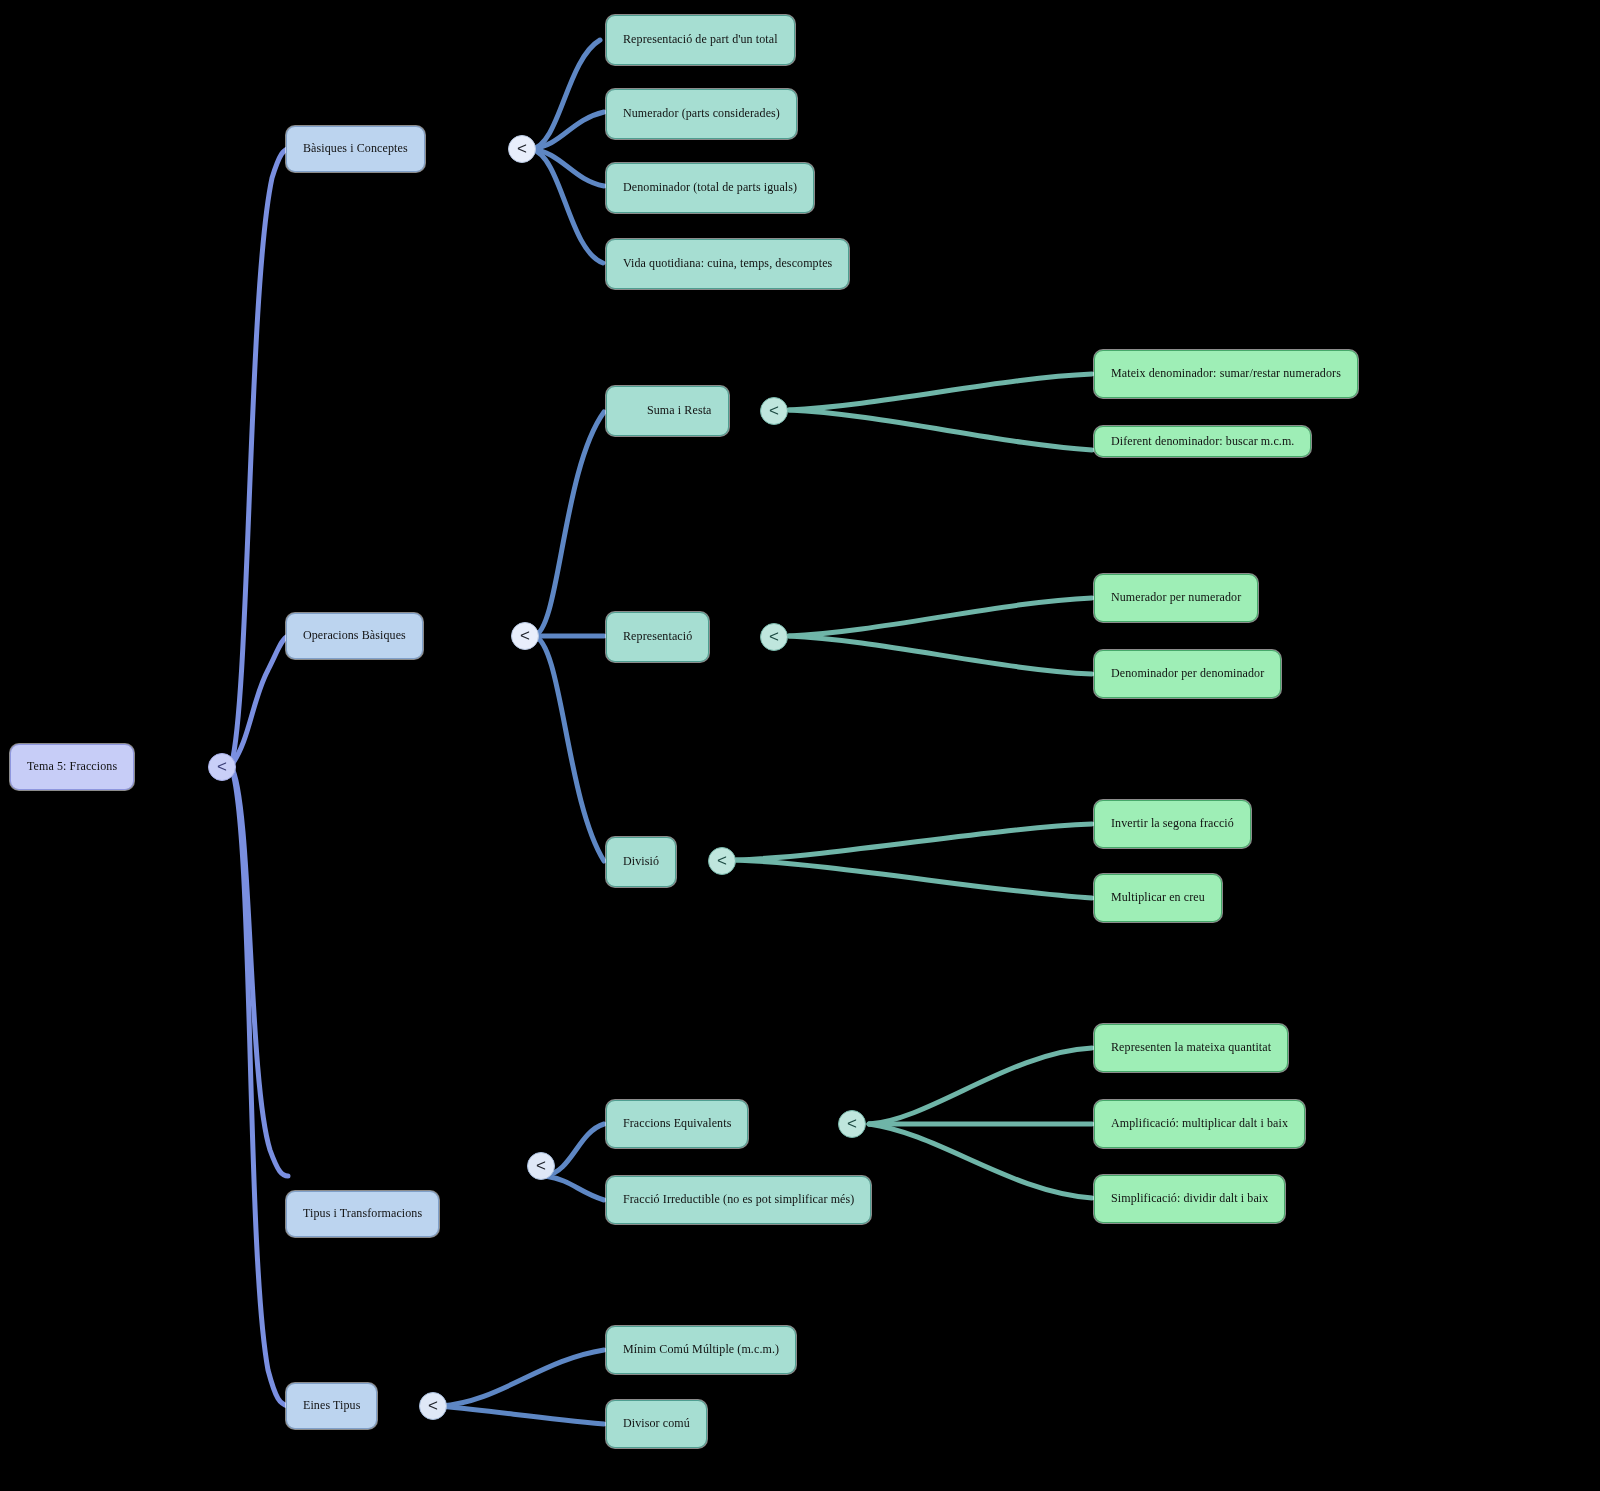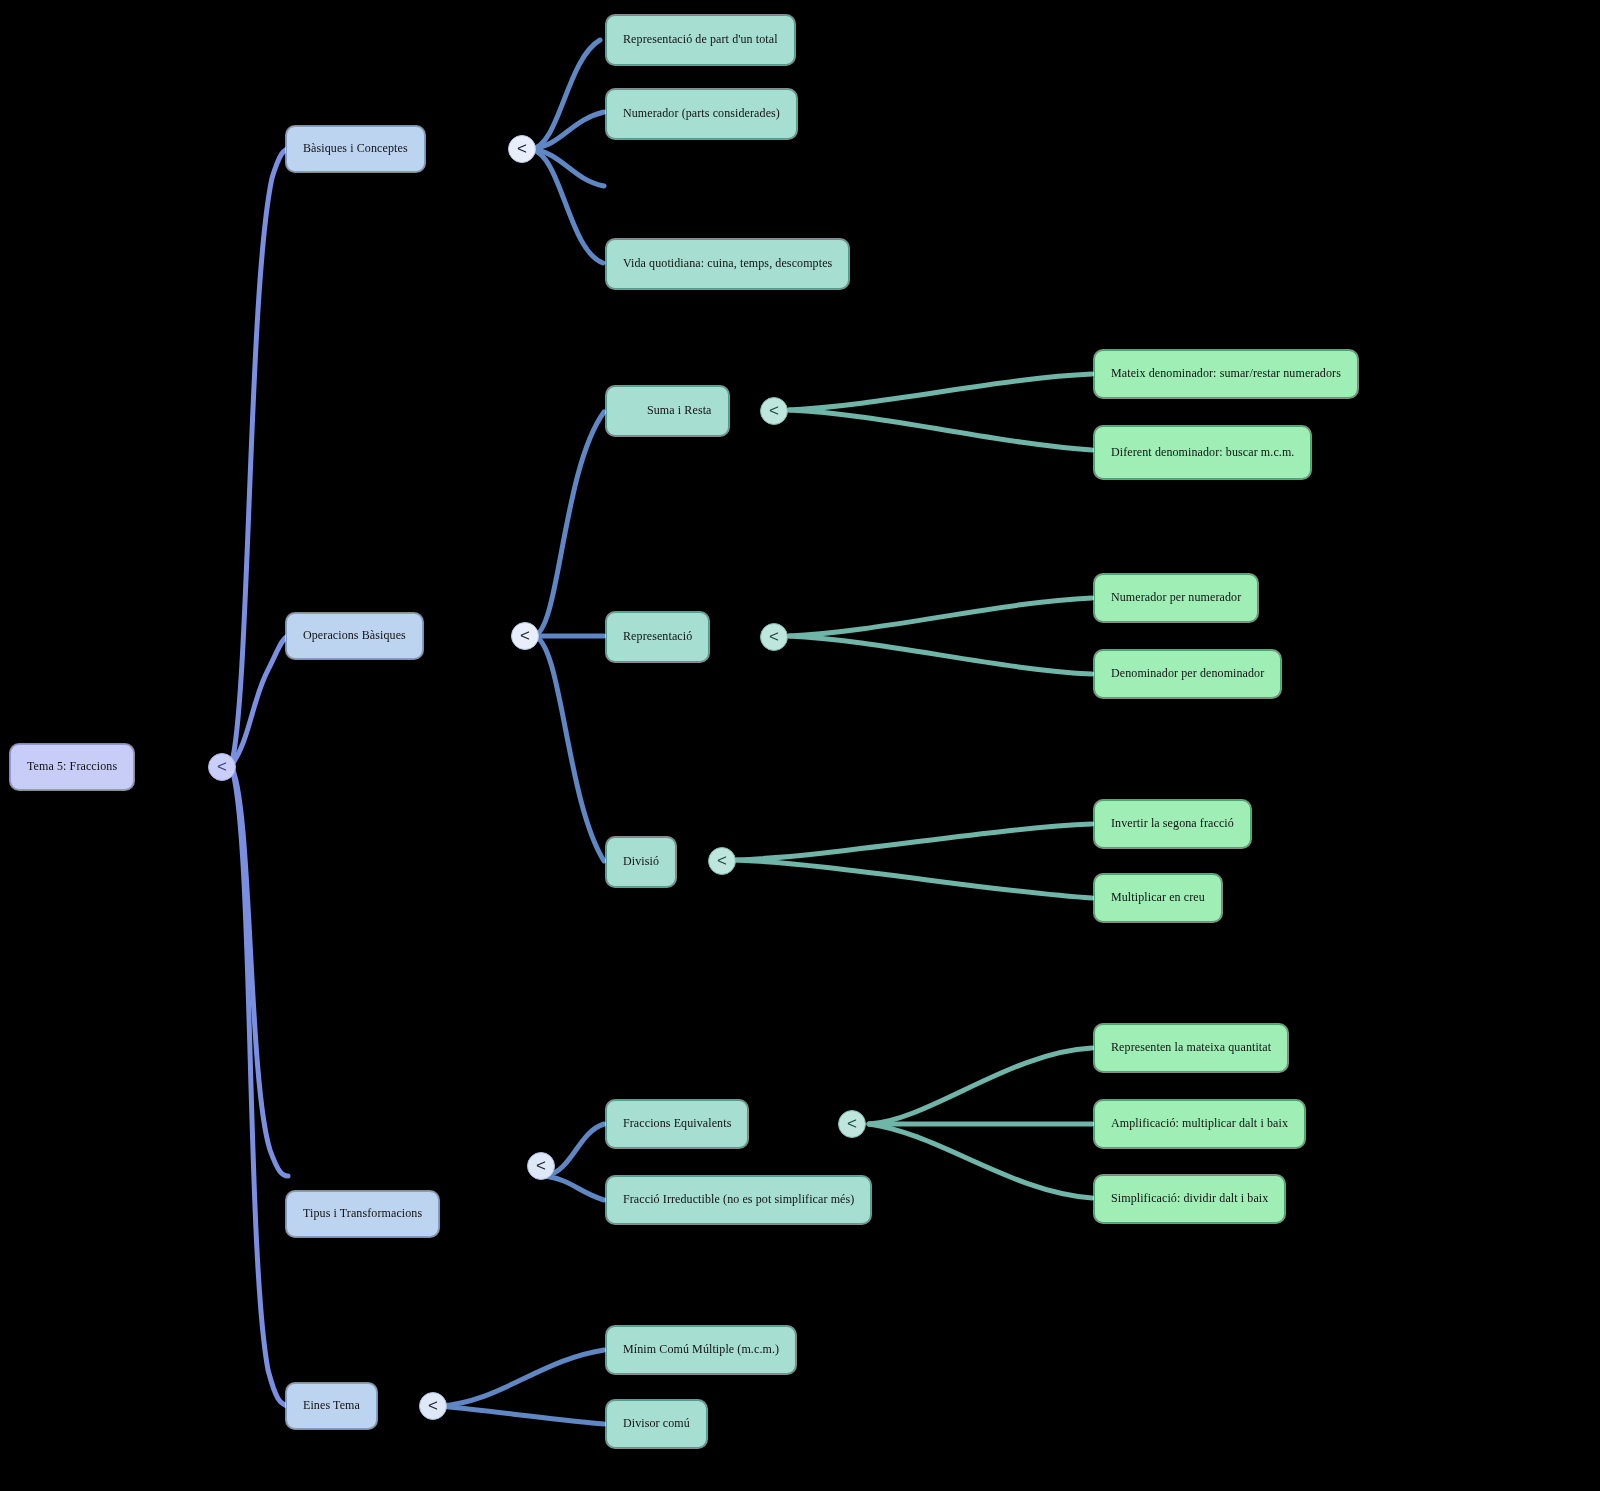--- a/index.html
+++ b/index.html
@@ -156,41 +156,44 @@
   <div class="toggle t1" style="left:508px; top:135px;">
     <span>&lt;</span>
   </div>
 
   <div class="node lvl2" style="left:606px; top:15px; height:50px;">
     <span>Representació de part d'un total</span>
   </div>
   <div class="node lvl2" style="left:606px; top:89px; height:50px;">
     <span>Numerador (parts considerades)</span>
   </div>
+  <div class="node lvl2" style="left:606px; top:163px; height:50px;">
+    <span>Denominador (total de parts iguals)</span>
+  </div>
   <div class="node lvl2" style="left:606px; top:239px; height:50px;">
     <span>Vida quotidiana: cuina, temps, descomptes</span>
   </div>
 
   <div class="node lvl1" style="left:286px; top:613px; height:46px;">
     <span>Operacions Bàsiques</span>
   </div>
   <div class="toggle t1" style="left:511px; top:622px;">
     <span>&lt;</span>
   </div>
 
   <div class="node lvl2" style="left:606px; top:386px; height:50px;padding-left:40px;">
     <span>Suma i Resta</span>
   </div>
   <div class="toggle t2" style="left:760px; top:397px;">
     <span>&lt;</span>
   </div>
   <div class="node lvl3" style="left:1094px; top:350px; height:48px;">
     <span>Mateix denominador: sumar/restar numeradors</span>
   </div>
-  <div class="node lvl3" style="left:1094px; top:426px; height:53px;">
+  <div class="node lvl3" style="left:1094px; top:426px; height:31px;">
     <span>Diferent denominador: buscar m.c.m.</span>
   </div>
 
   <div class="node lvl2" style="left:606px; top:612px; height:50px;">
     <span>Representació</span>
   </div>
   <div class="toggle t2" style="left:760px; top:623px;">
     <span>&lt;</span>
   </div>
   <div class="node lvl3" style="left:1094px; top:574px; height:48px;">
@@ -234,21 +237,21 @@
     <span>Representen la mateixa quantitat</span>
   </div>
   <div class="node lvl3" style="left:1094px; top:1100px; height:48px;">
     <span>Amplificació: multiplicar dalt i baix</span>
   </div>
   <div class="node lvl3" style="left:1094px; top:1175px; height:48px;">
     <span>Simplificació: dividir dalt i baix</span>
   </div>
 
   <div class="node lvl1" style="left:286px; top:1383px; height:46px;">
-    <span>Eines Tema</span>
+    <span>Eines Tipus</span>
   </div>
   <div class="toggle t1b" style="left:419px; top:1392px;">
     <span>&lt;</span>
   </div>
   <div class="node lvl2" style="left:606px; top:1326px; height:48px;">
     <span>Mínim Comú Múltiple (m.c.m.)</span>
   </div>
   <div class="node lvl2" style="left:606px; top:1400px; height:48px;">
     <span>Divisor comú</span>
   </div>

